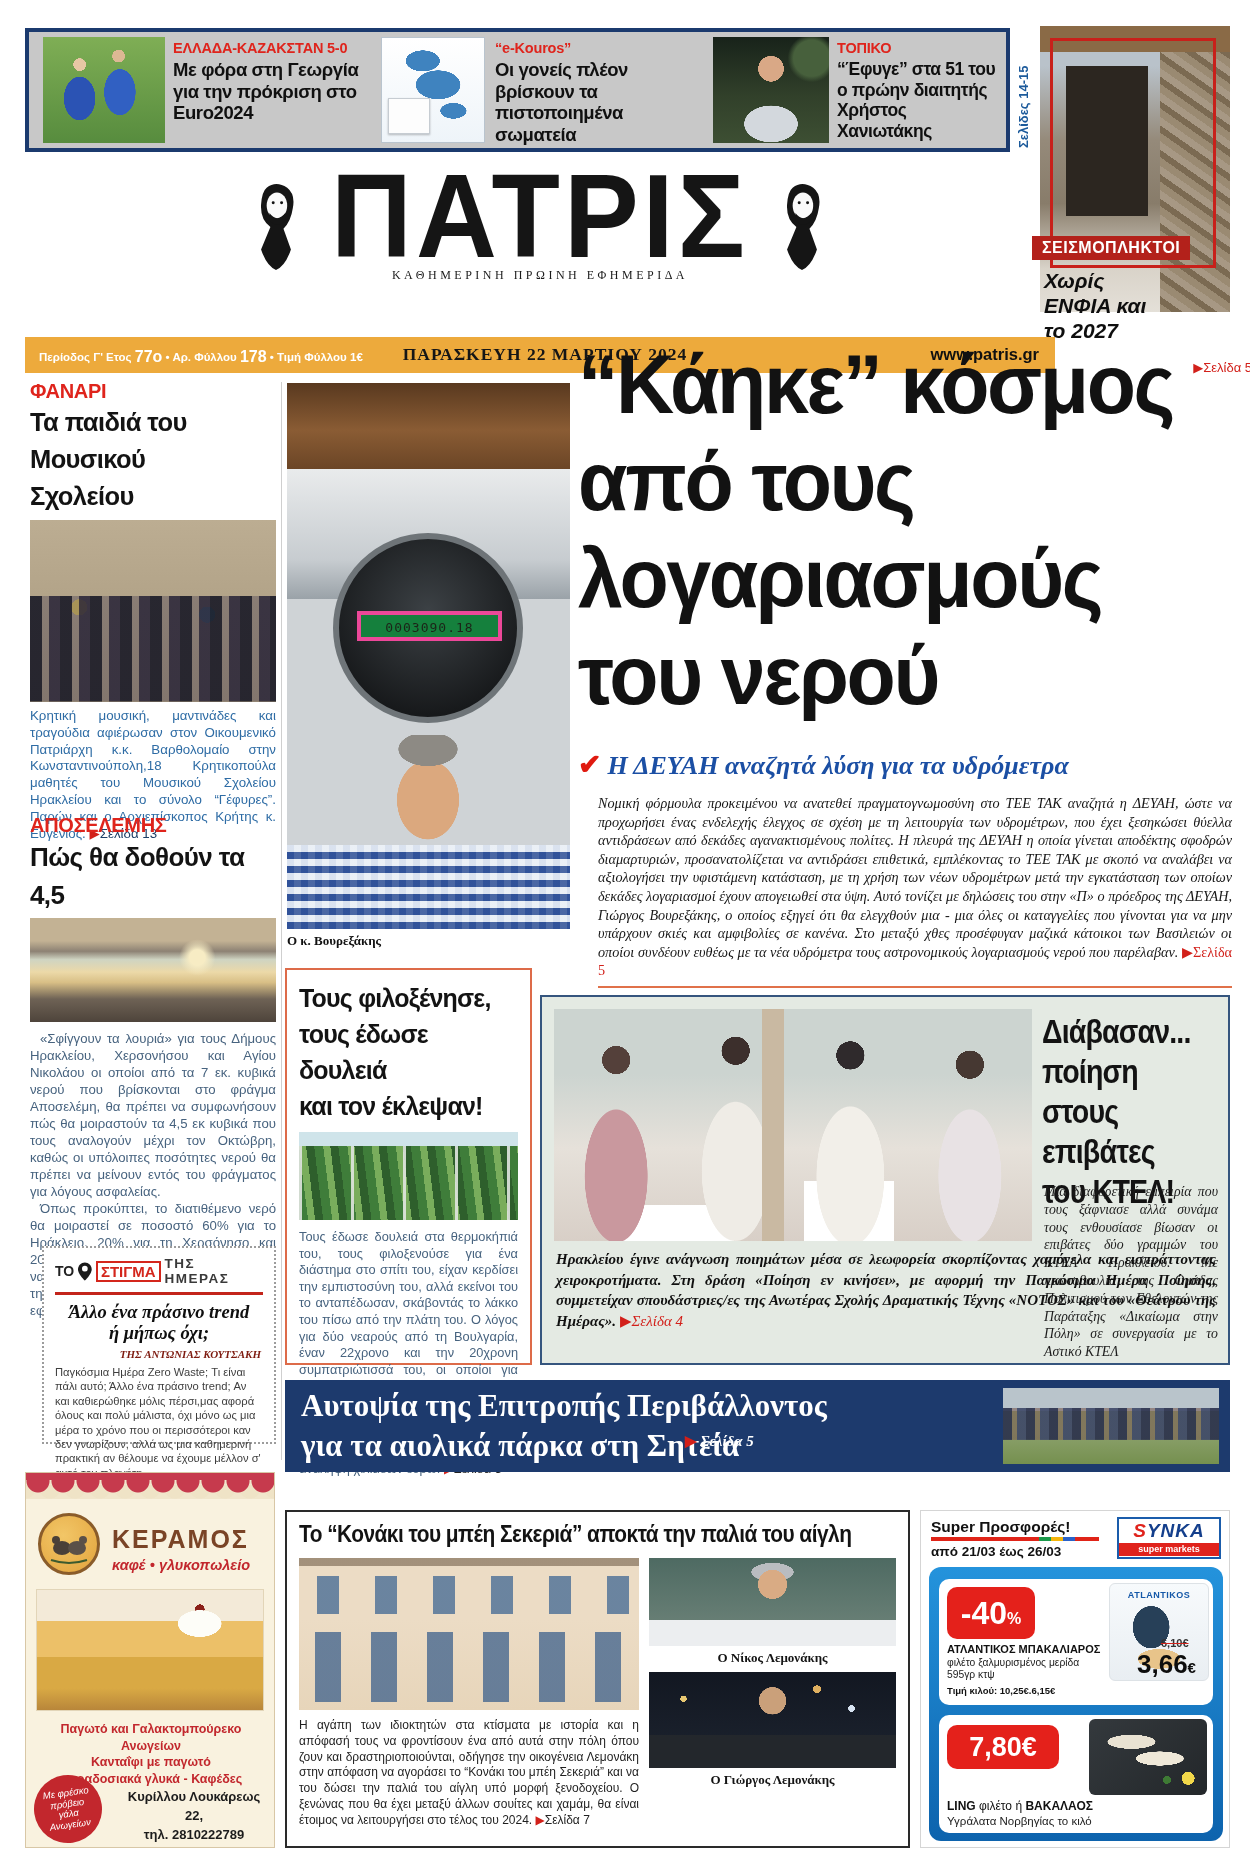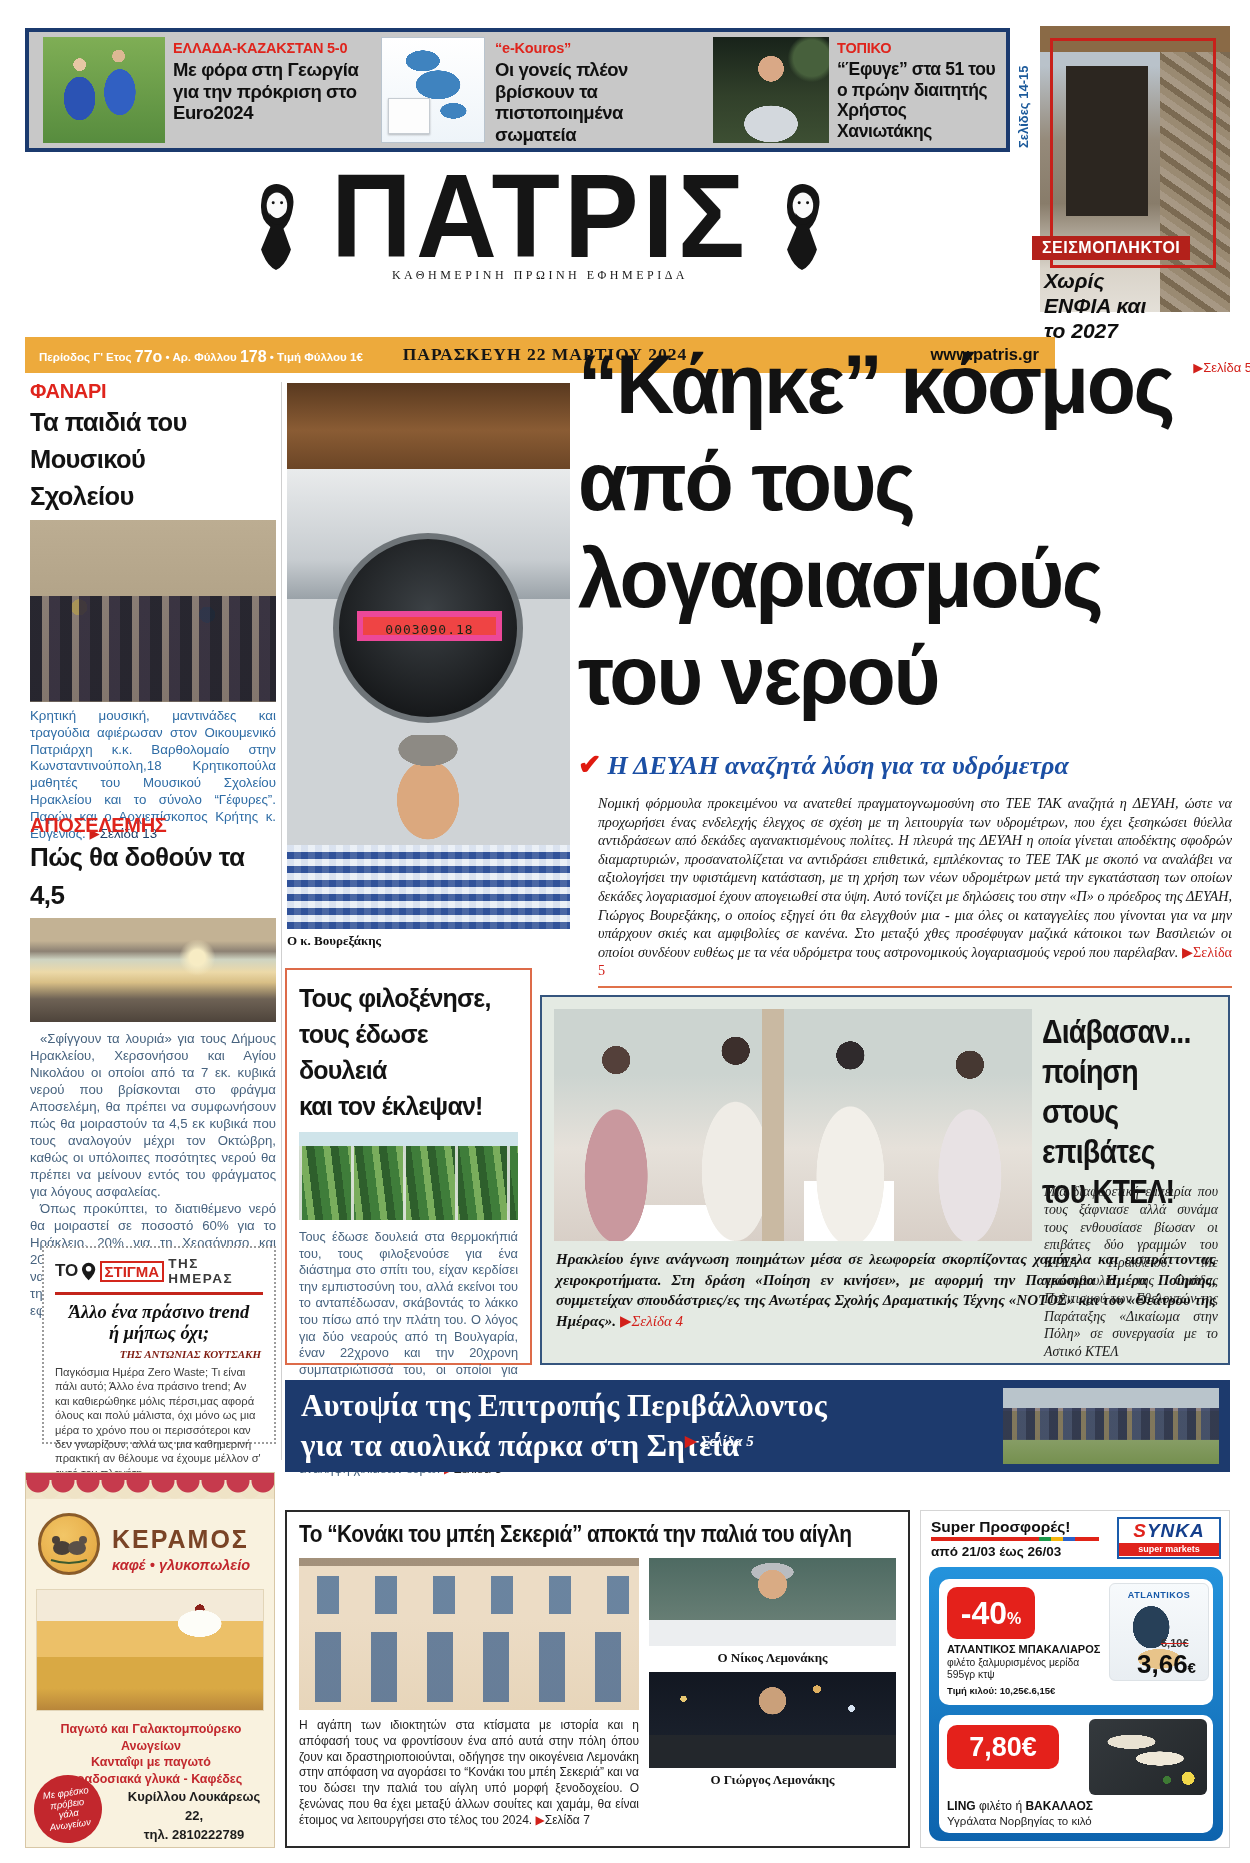--- a/index.html
+++ b/index.html
@@ -74,21 +74,21 @@
   .lcaption{color:#2e6ca5;font-size:13.3px;line-height:16.8px;}
   .apos-photo{left:30px;top:918px;width:246px;height:104px;background:
        radial-gradient(circle 26px at 68% 38%,#f7ecc4 30%,rgba(247,236,196,0) 70%),
        linear-gradient(180deg,#c3b294 0 22%,#8d8274 32%,#cfd4c2 40%,#ecd9a8 52%,#d8bf86 62%,#6e6255 78%,#4e443b 100%);}
   .lbody{color:#47637f;font-size:13.2px;line-height:17px;}
   .lbody p{margin:0;text-indent:10px;}
   
   .stigma{left:42px;top:1246px;width:234px;height:198px;border:2px dotted #9c9c9c;background:#fff;
        box-sizing:border-box;padding:8px 11px;}
   .stg-head{display:flex;align-items:center;gap:4px;justify-content:center;}
-  .stg-to{font-weight:bold;font-size:17px;color:#222;}
+  .stg-to{font-weight:bold;font-size:14px;color:#222;}
   .stg-brand{font-weight:bold;font-size:15px;color:#d4261c;border:2px solid #d4261c;padding:0 3px;}
   .stg-rest{font-weight:bold;font-size:13.5px;color:#3a3a3a;letter-spacing:1.5px;}
   .stg-hr{border:0;border-top:3px solid #c3241b;margin:6px 0 7px;}
   .stg-title{font-family:"Liberation Serif",serif;font-weight:bold;font-style:italic;
        font-size:18.5px;line-height:21px;text-align:center;color:#0f0f0f;}
   .stg-by{font-family:"Liberation Serif",serif;font-weight:bold;font-style:italic;
        font-size:11px;color:#7e1b10;text-align:right;margin:4px 2px 5px 0;}
   .stg-body{font-size:11.2px;line-height:14.4px;color:#3e3e3e;}
   .stg-page{font-weight:bold;font-size:12px;margin-top:3px;}
   
@@ -117,22 +117,22 @@
        font-size:13px;line-height:19px;color:#1c1c1c;text-align:center;}
   
   .main-photo{left:287px;top:383px;width:283px;height:546px;background:#cfd3d6;}
   .mp-rust{position:absolute;left:0;top:0;width:100%;height:86px;
        background:linear-gradient(180deg,#59391f,#8a5c34 55%,#6b4526);}
   .mp-housing{position:absolute;left:0;top:86px;width:100%;height:130px;
        background:linear-gradient(180deg,#e9ebec,#c7ccd0 70%,#9aa2a8);}
   .mp-dial{position:absolute;left:46px;top:150px;width:190px;height:190px;border-radius:50%;
        background:radial-gradient(circle at 50% 40%,#3c4145,#17191b 75%);
        border:6px solid #6e7478;box-sizing:border-box;}
-  .mp-lcd{position:absolute;left:70px;top:228px;width:145px;height:30px;background:#ef4444;
-       border:6px solid #ec4899;box-sizing:border-box;color:#1c2418;font-size:13px;
+  .mp-lcd{position:absolute;left:70px;top:228px;width:145px;height:30px;background:#15803d;
+       border:4px solid #ec4899;box-sizing:border-box;color:#1c2418;font-size:13px;
        line-height:26px;text-align:center;letter-spacing:1px;}
   .mp-face{position:absolute;left:86px;top:352px;width:110px;height:118px;background:
        radial-gradient(ellipse 42px 24px at 50% 12%,#8d8a84 70%,transparent 71%),
        radial-gradient(ellipse 44px 56px at 50% 55%,#dba87e 70%,transparent 71%);}
   .mp-shirt{position:absolute;left:0;top:462px;width:100%;height:84px;background:
        repeating-linear-gradient(0deg,rgba(47,80,150,.85) 0 7px,rgba(235,240,246,.9) 7px 14px),
        repeating-linear-gradient(90deg,#3a5fae 0 7px,#e8edf4 7px 14px);}
   .mp-cap{left:287px;top:933px;width:283px;font-family:"Liberation Serif",serif;
        font-weight:bold;font-size:13px;color:#111;}
   .main-head{left:578px;top:336px;width:656px;font-weight:bold;font-size:84px;line-height:97px;

